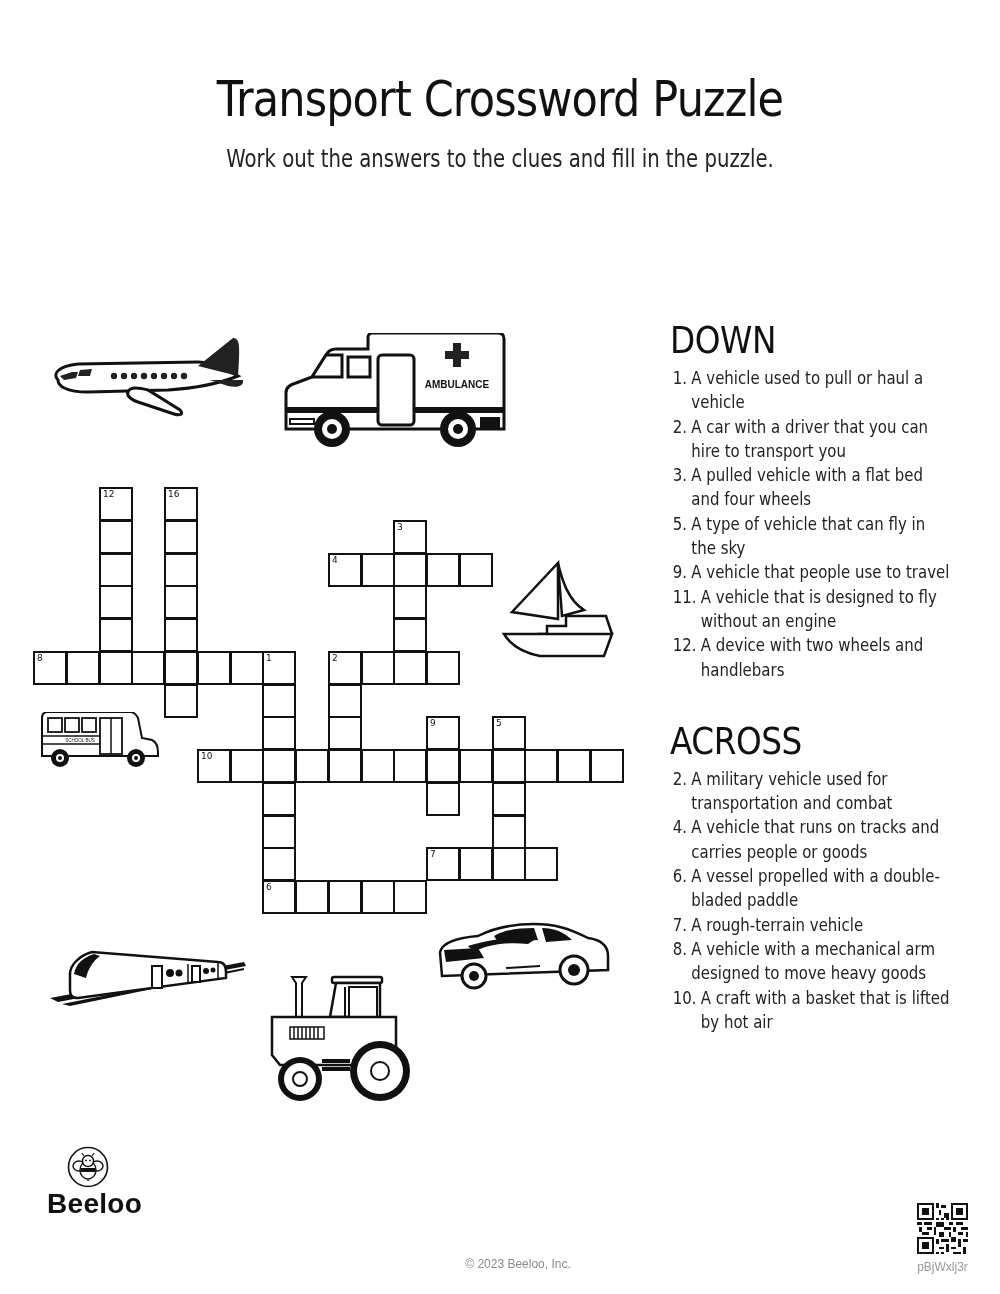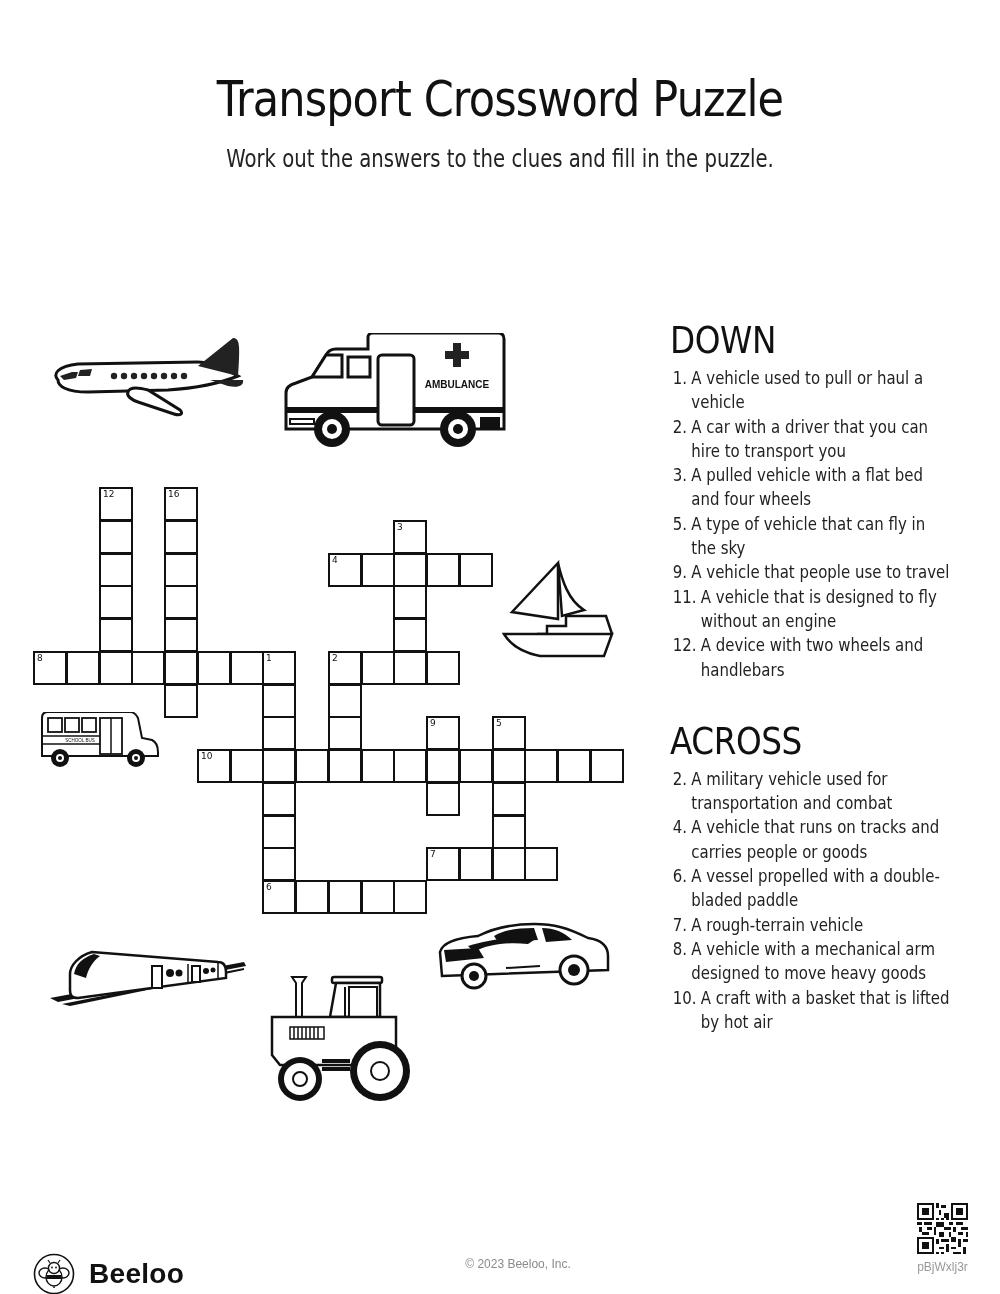--- a/index.html
+++ b/index.html
@@ -38,21 +38,21 @@
     .clue {
       display: flex; font-size: 17px; line-height: 24.3px; color: #222;
       transform: scaleX(0.88); transform-origin: left; width: 320px;
     }
     .clue .cn { flex: 0 0 auto; padding-left: 3px; margin-right: 5px; }
     .clue .ct { flex: 1 1 auto; }
     .across-block { margin-top: 37px; }
 
     .illus { position: absolute; }
 
-    .footer-logo { position: absolute; left: 33px; top: 1253px; display: flex; align-items: center; }
+    .footer-logo { position: absolute; left: 33px; top: 1146px; display: flex; align-items: center; flex-direction: column; }
     .brand { font-family: "Liberation Sans", sans-serif; font-weight: bold; font-size: 28px; color: #111; margin-left: 14px; letter-spacing: 0.3px; }
     .copyright {
       position: absolute; left: 0; width: 1000px; top: 1257px; text-align: center;
       font-family: "Liberation Sans", sans-serif; font-size: 12px; color: #8a8a8a; padding-left: 36px;
     }
     .qr { position: absolute; left: 917px; top: 1203px; width: 51px; height: 51px; }
     .qr-code-text { position: absolute; left: 917px; top: 1260px; width: 51px; text-align: center; font-family: "Liberation Sans", sans-serif; font-size: 12px; color: #999; }
   </style>
 </head>
 <body>

